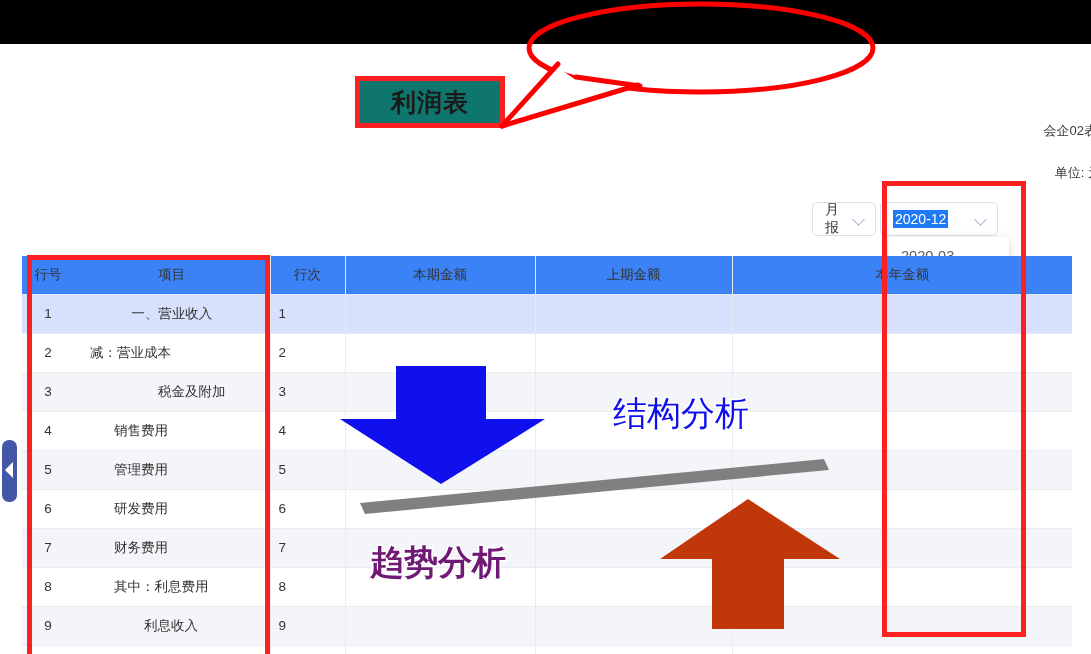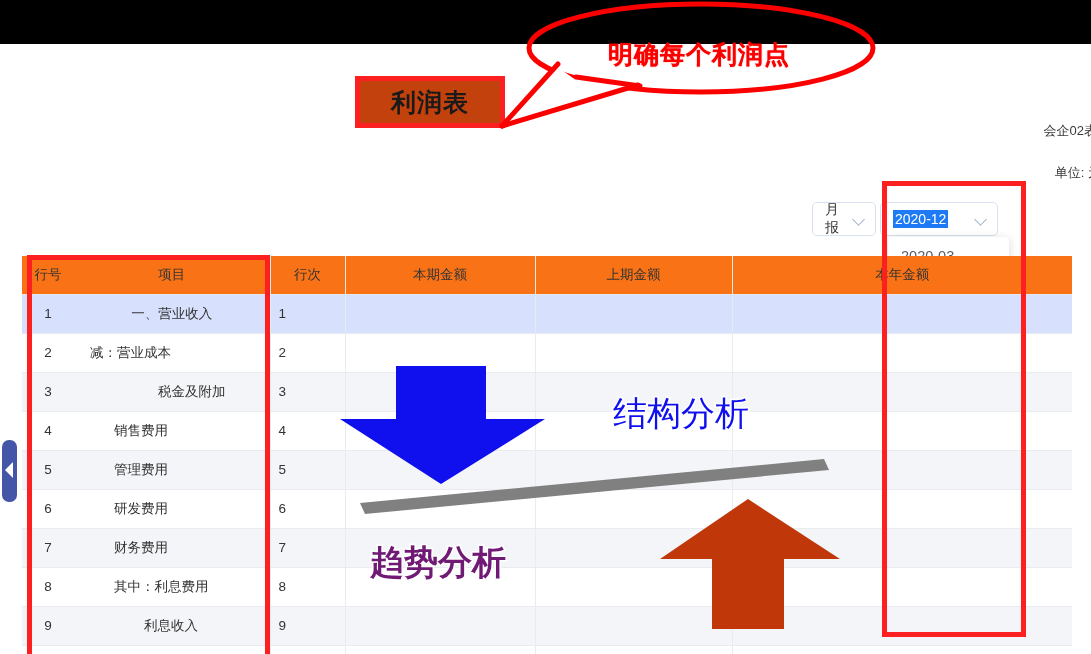--- a/index.html
+++ b/index.html
@@ -69,21 +69,21 @@
     background: #c9ccd1; border-radius: 3px;
   }
 
   
   .tbl {
     position: absolute; left: 22px; top: 212px;
     width: 1050px; border-collapse: collapse; table-layout: fixed;
     font-size: 13.5px; color: #333;
   }
   .tbl th {
-    height: 38px; background: #f97316; font-weight: normal; color: #333;
+    height: 38px; background: #3b82f6; font-weight: normal; color: #333;
     border-bottom: 1px solid #e4e8ef; font-size: 13.5px;
   }
   .tbl td { height: 39px; border-bottom: 1px solid #e8ebf0; }
   .tbl tr.hl td { background: #d7e0fd; }
   .tbl tr.odd td { background: #f4f5f8; }
   .tbl tr.even td { background: #ffffff; }
   .c-rowno { width: 52px; text-align: center; }
   .c-item  { width: 196px; text-align: center; }
   .c-lineno{ width: 75px; text-align: left; padding-left: 8px; border-left: 1px solid #e8ebf0; }
   .c-cur   { width: 190px; border-left: 1px solid #e8ebf0; }
@@ -103,21 +103,21 @@
   .collapse-handle::after {
     content: ""; position: absolute; left: 3px; top: 22px;
     width: 0; height: 0;
     border-top: 8px solid transparent; border-bottom: 8px solid transparent;
     border-right: 8px solid #ffffff;
   }
 
   
   .anno-title-box {
     position: absolute; left: 355px; top: 76px; width: 150px; height: 52px;
-    border: 5px solid #fc2020; background: #c2410c;
+    border: 5px solid #fc2020; background: #0f766e;
     display: flex; align-items: center; justify-content: center;
   }
   .anno-title-box span {
     font-size: 25px; font-weight: bold; color: #1a1a1a; letter-spacing: 1px;
   }
 
   
   .anno-box-cols {
     position: absolute; left: 27px; top: 211px; width: 243px; height: 424px;
     border: 5px solid #fc2020; pointer-events: none;
@@ -313,15 +313,14 @@
     <span>利润表</span>
   </div>
 
   <svg class="callout" viewBox="0 0 430 130">
     <ellipse cx="203" cy="48" rx="172" ry="44" fill="none" stroke="#fc0000" stroke-width="5"></ellipse>
     <path d="M 58 66 L 6 124 L 137 86 L 75 78 Z" fill="#ffffff" stroke="none"></path>
     <path d="M 60 64 L 4 126" fill="none" stroke="#fc0000" stroke-width="5" stroke-linecap="round"></path>
     <path d="M 4 126 L 140 85" fill="none" stroke="#fc0000" stroke-width="5" stroke-linecap="round"></path>
     <path d="M 78 77 L 142 86" fill="none" stroke="#fc0000" stroke-width="5" stroke-linecap="round"></path>
   </svg>
-  <div class="callout-text">明确每个利润点</div>
 
 </div>
 
 </body></html>

